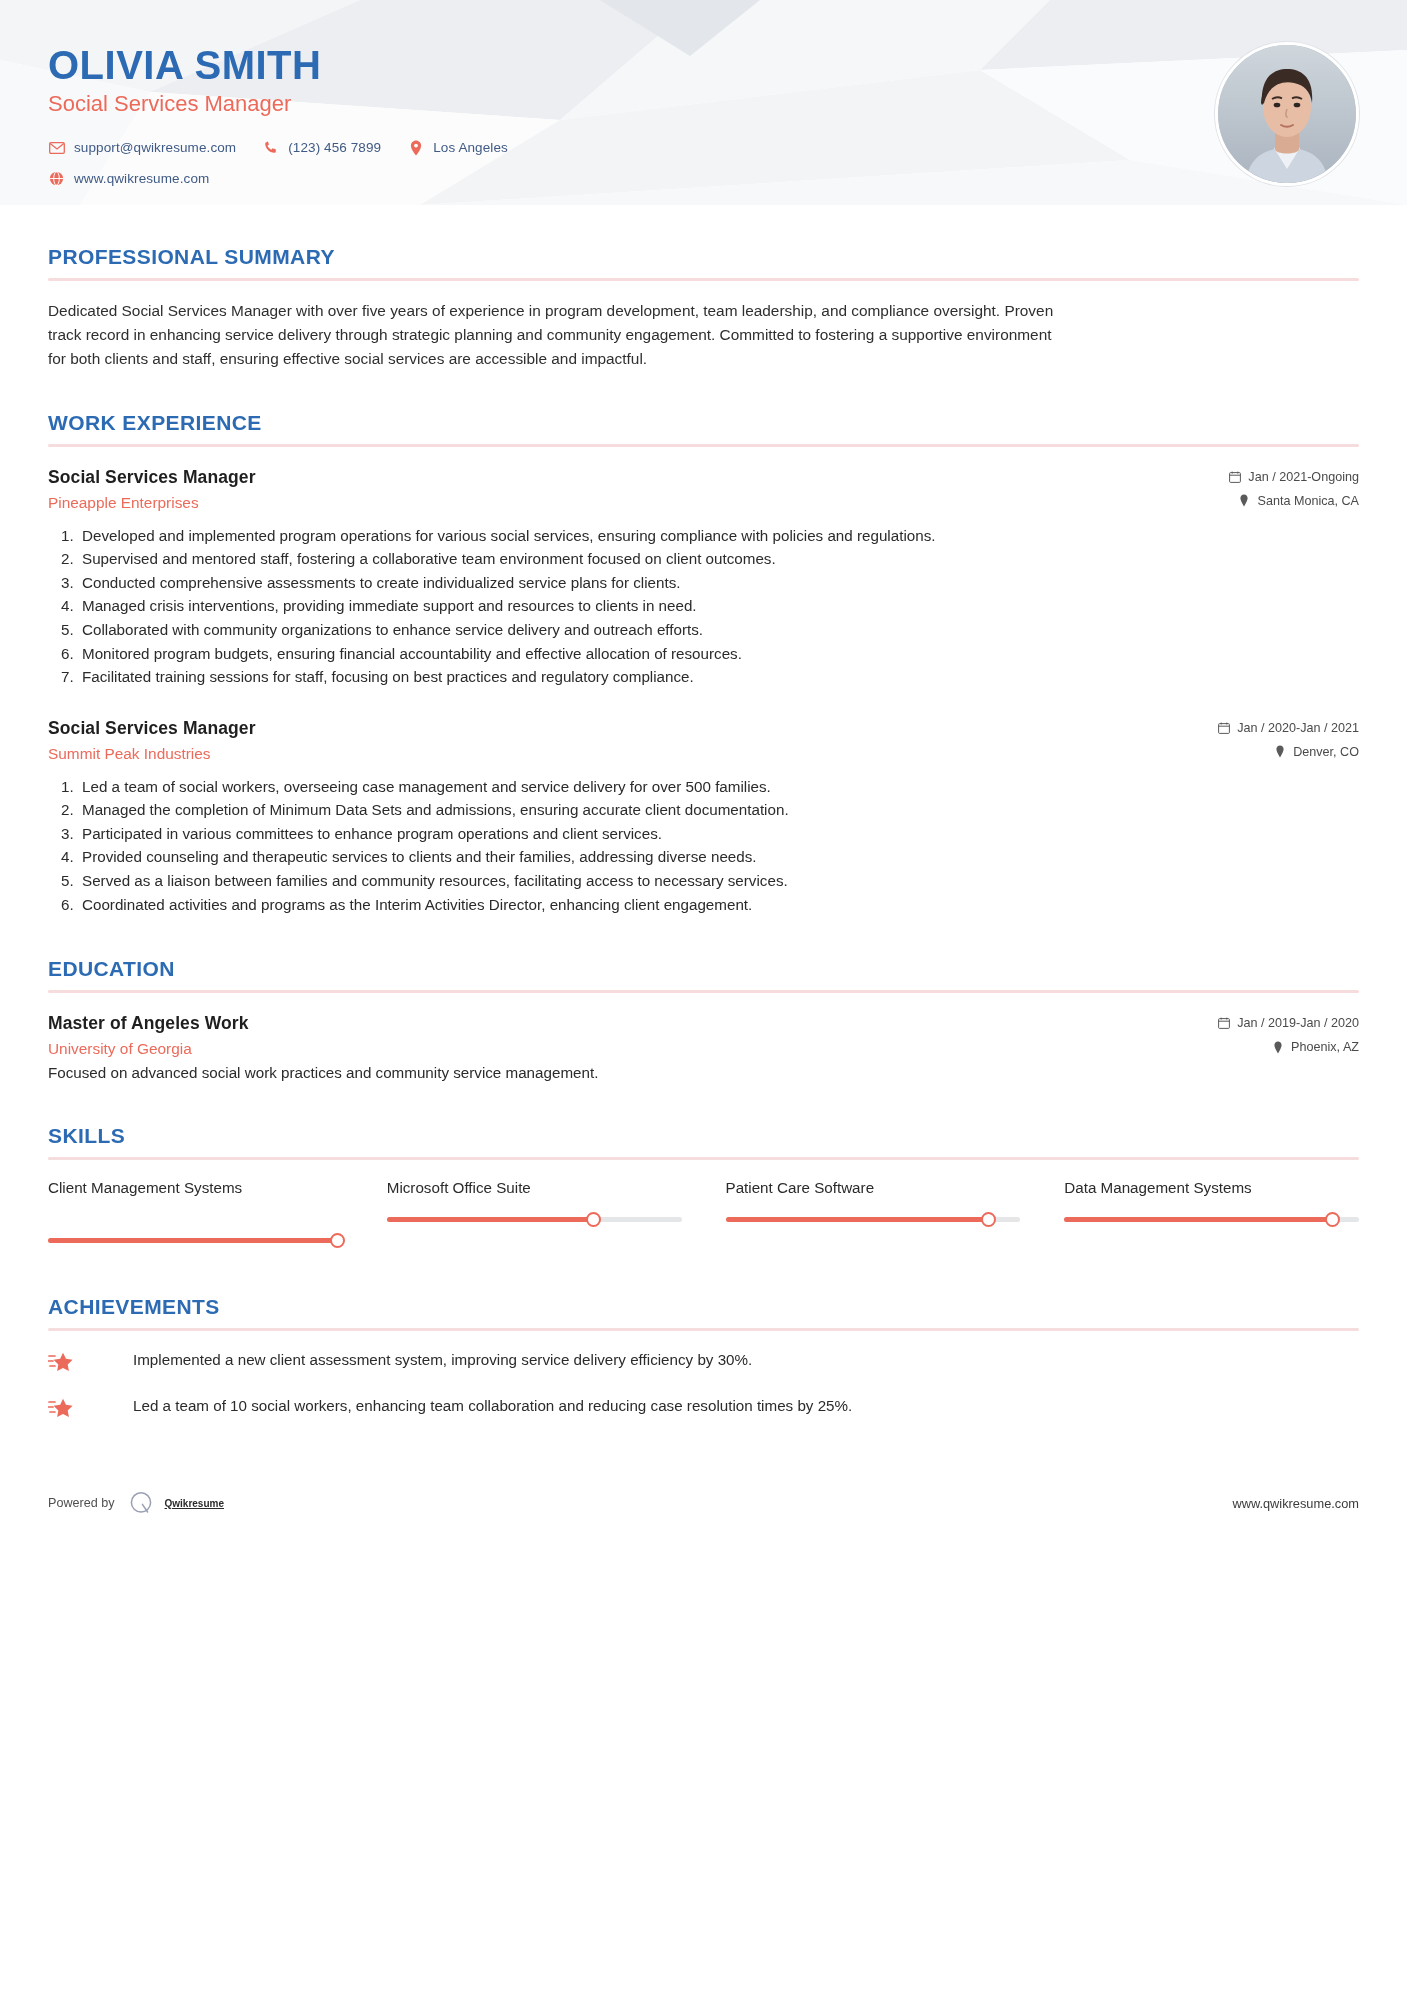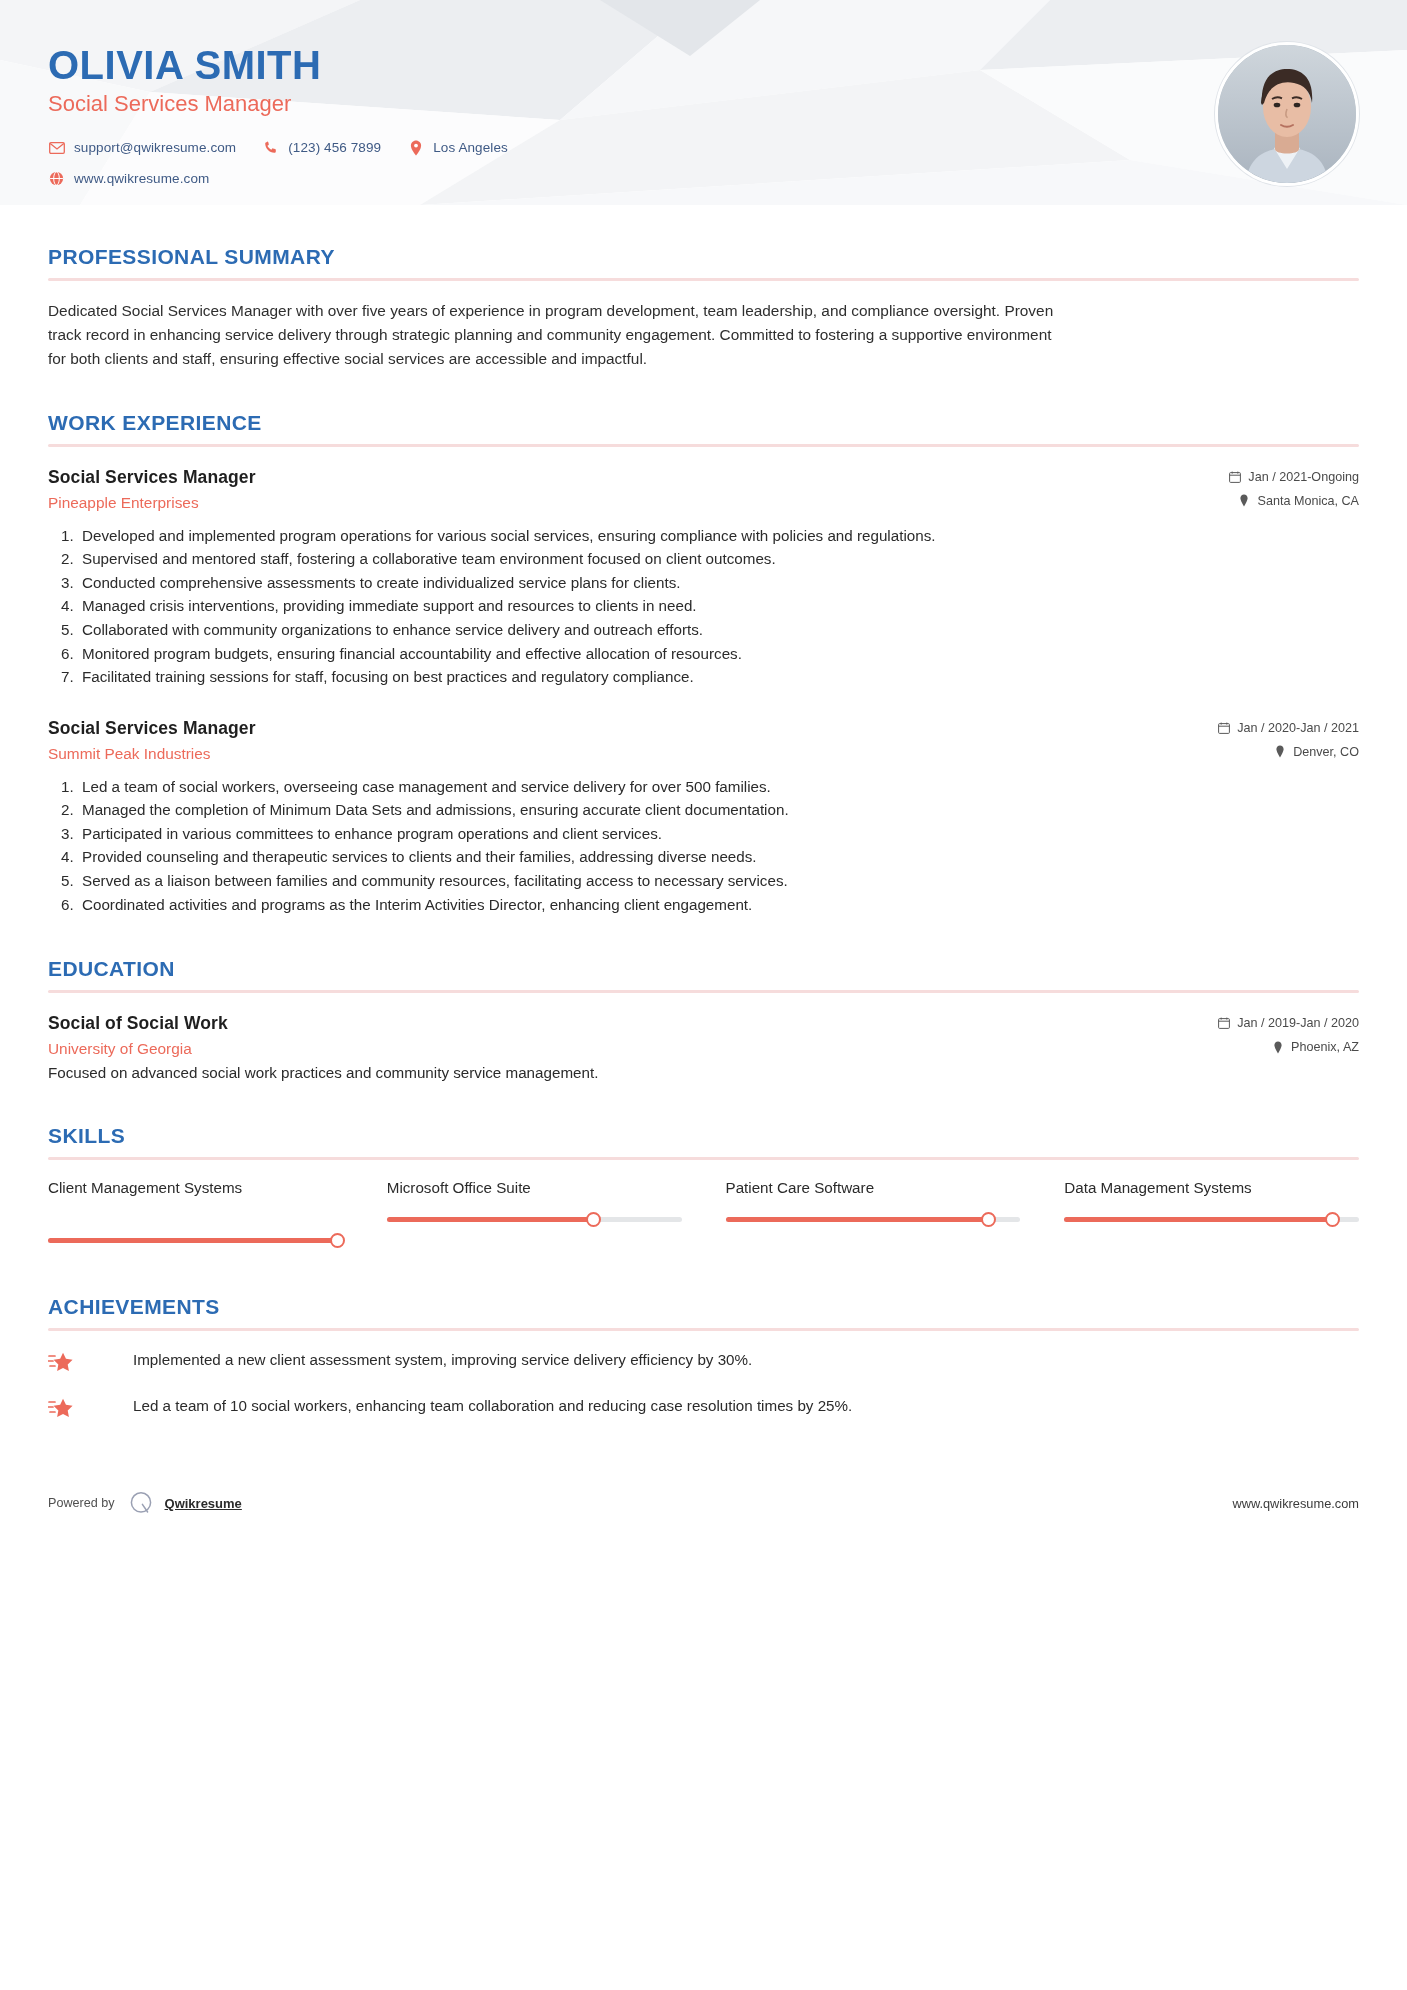--- a/index.html
+++ b/index.html
@@ -272,21 +272,21 @@
     color: #4f4f4f;
     margin-right: 13px;
   }
   .q-logo {
     width: 26px; height: 26px;
     margin-right: 11px;
     color: #9aa0b3;
   }
   .q-logo svg { display: block; }
   .brand {
-    font-size: 13px;
+    font-size: 10px;
     color: #2b2b2b;
     text-decoration: underline;
     font-weight: 600;
     text-align: center;
   }
   .footer-site {
     font-size: 12.8px;
     color: #3b3b3b;
   }
 </style>
@@ -487,21 +487,21 @@
       </div>
     </div>
 
     <div class="section" style="margin-top:42px;">
       <div class="section-title">EDUCATION</div>
       <div class="section-rule"></div>
 
       <div class="entry">
         <div class="entry-head">
           <div class="entry-left">
-            <div class="entry-title">Social of Social Work</div>
+            <div class="entry-title">Master of Angeles Work</div>
             <div class="entry-company">University of Georgia</div>
           </div>
           <div class="entry-right">
             <div class="meta-line">
               <span class="mico">
                 <svg width="12" height="12" viewBox="0 0 12 12">
                     <rect x="0.6" y="1.6" width="10.8" height="9.8" rx="1" fill="none" stroke="currentColor" stroke-width="1"></rect>
                     <path d="M0.6 4.2h10.8" stroke="currentColor" stroke-width="1"></path>
                     <path d="M3.2 0.6v2M8.8 0.6v2" stroke="currentColor" stroke-width="1"></path>
                   </svg>

